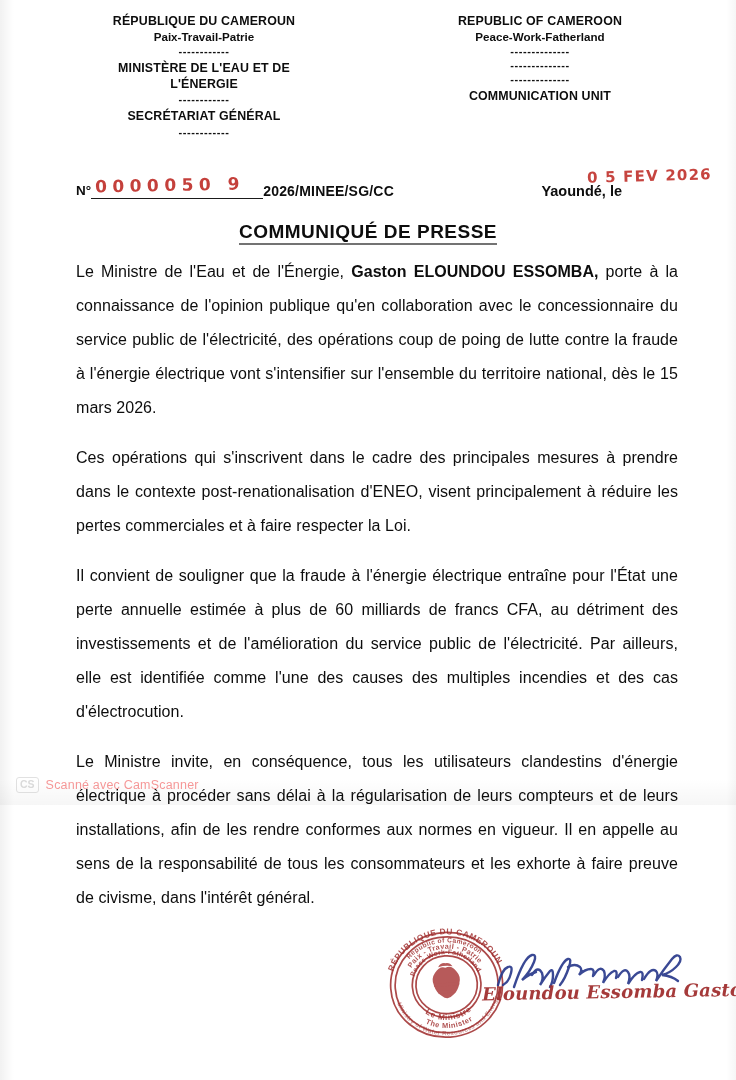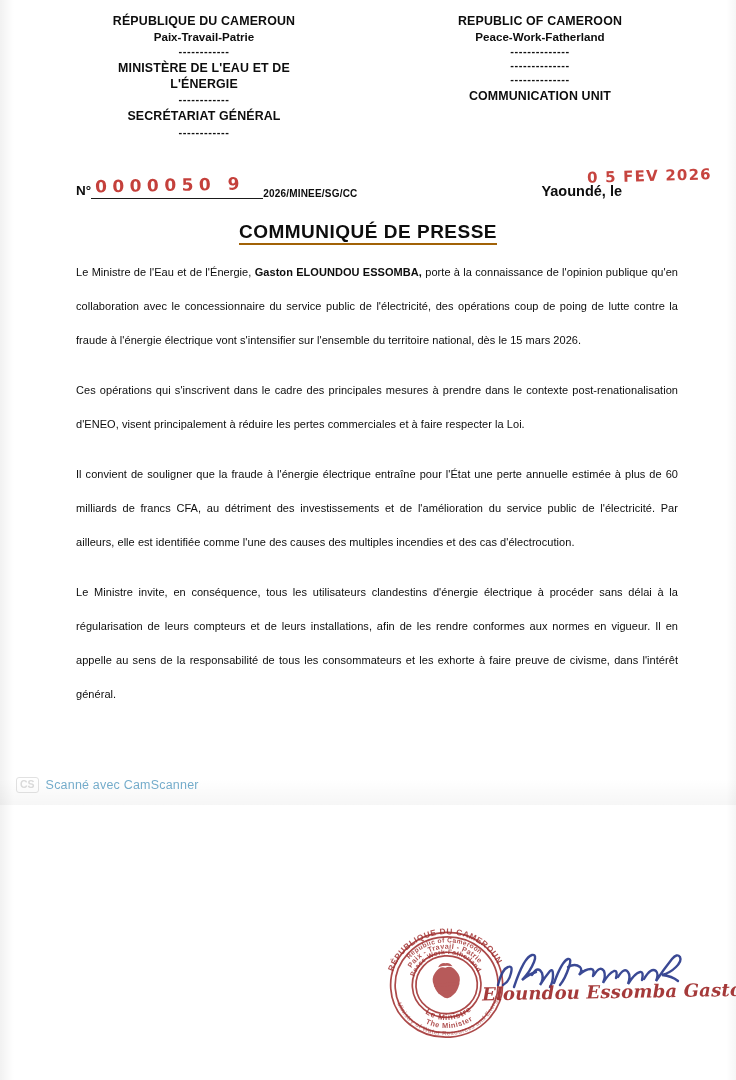--- a/index.html
+++ b/index.html
@@ -107,21 +107,21 @@
     color: #c0302b;
     font-family: "DejaVu Sans", sans-serif;
     font-weight: bold;
     font-size: 17px;
     letter-spacing: 5.5px;
     white-space: nowrap;
     transform: rotate(-1.2deg);
     opacity: 0.92;
   }
   .ref-suffix {
-    font-size: 10px;
+    font-size: 14px;
     font-weight: bold;
     letter-spacing: 0.2px;
     padding-bottom: 0px;
   }
   .ref-right {
     position: relative;
     font-size: 14.5px;
     font-weight: bold;
     padding-right: 78px;
     padding-bottom: 0px;
@@ -142,31 +142,31 @@
 
   
   .doc-title {
     text-align: center;
     font-size: 19px;
     font-weight: bold;
     letter-spacing: 0.5px;
     margin: 22px 0 12px 0;
   }
   .doc-title span {
-    border-bottom: 2px solid #a16207;
+    border-bottom: 2px solid #737373;
     padding-bottom: 1px;
   }
 
   
   .body-text {
     padding: 0 58px 0 76px;
   }
   .para {
     text-align: justify;
-    font-size: 11px;
+    font-size: 16px;
     line-height: 34px;
     margin: 0 0 16px 0;
     letter-spacing: 0.05px;
   }
   .para b { font-weight: bold; }
 
   
   .sign-area {
     position: absolute;
     left: 0;
@@ -218,21 +218,21 @@
     border: 1.4px solid #c9c9c9;
     border-radius: 3px;
     color: #bdbdbd;
     font-size: 10.5px;
     font-weight: bold;
     padding: 1px 3px;
     line-height: 1.1;
     font-family: Liberation Sans, sans-serif;
   }
   .cs-text {
-    color: #0369a1;
+    color: #ef4444;
     font-size: 12.5px;
     letter-spacing: 0.2px;
   }
 </style>
 </head>
 <body>
 
 <div class="page">
 
   <div class="scan-edge-left"></div>

